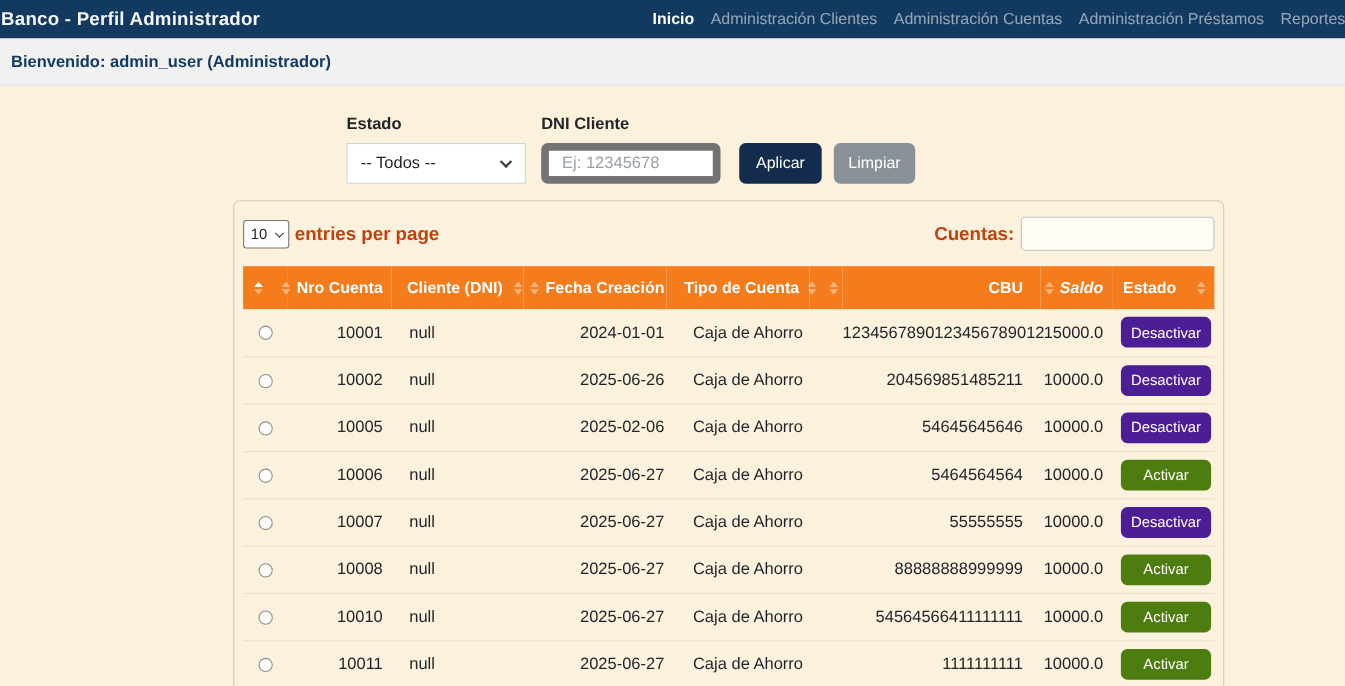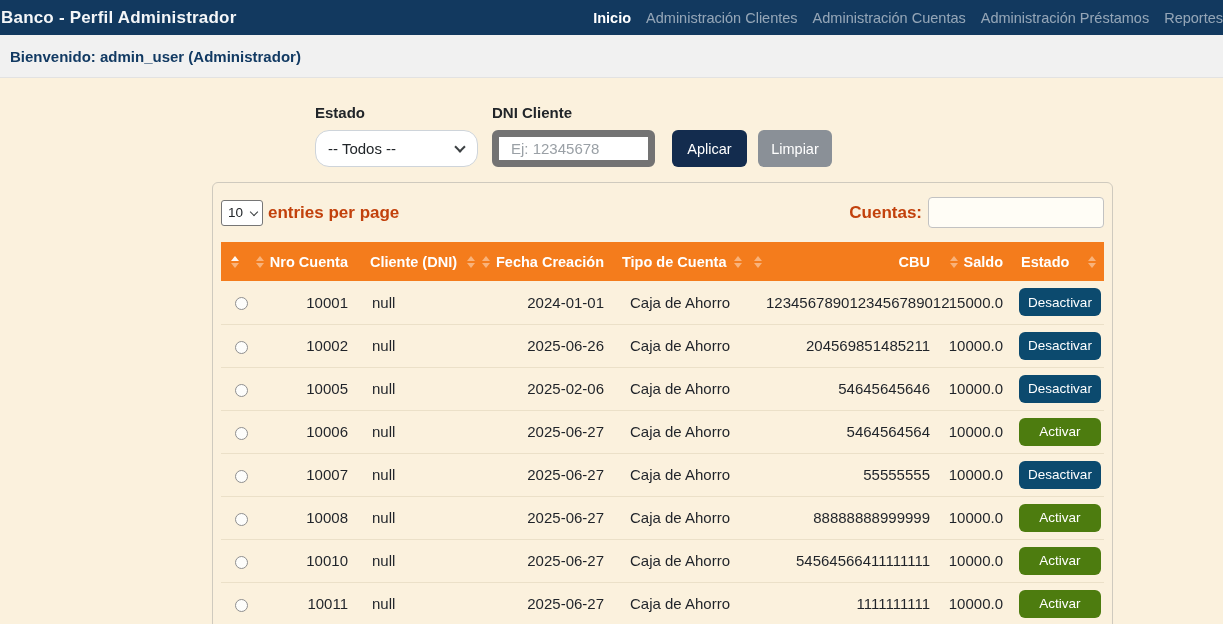--- a/index.html
+++ b/index.html
@@ -31,21 +31,21 @@
   .welcome-bar span { color: #123a63; font-weight: 700; font-size: 15px; }
 
   
   .filters { display: flex; align-items: flex-end; margin: 26px 0 0 315px; }
   .fgroup { display: flex; flex-direction: column; }
   .fgroup + .fgroup { margin-left: 14px; }
   .fgroup label { font-size: 15px; font-weight: 600; color: #212529; margin-bottom: 9px; }
   .select-wrap { position: relative; }
   .select-wrap select {
     appearance: none; -webkit-appearance: none;
-    width: 163px; height: 37px; border: 1px solid #ced4da; border-radius: 14px;
+    width: 163px; height: 37px; border: 1px solid #ced4da; border-radius: 0;
     background: #fff; padding: 0 28px 0 12px; font-size: 15px; color: #212529;
     font-family: inherit;
   }
   .chev {
     position: absolute; right: 14px; top: 13px; width: 8px; height: 8px;
     border-right: 2px solid #3c4043; border-bottom: 2px solid #3c4043;
     transform: rotate(45deg); pointer-events: none;
   }
   .fgroup input {
     width: 163px; height: 37px; border: 7px solid #737373; border-radius: 6px;
@@ -88,21 +88,21 @@
     display: flex; align-items: center; height: 39px;
     color: #fff; font-size: 14.5px; font-weight: 700; white-space: nowrap;
   }
   .h1 { padding-left: 10px; }
   .h2 { justify-content: flex-end; padding-right: 8px; gap: 6px; }
   .h3 { padding-left: 14px; gap: 10px; }
   .h4 { justify-content: flex-end; padding-right: 2px; gap: 6px; }
   .h5 { padding-left: 16px; gap: 8px; }
   .h6 { justify-content: flex-end; padding-right: 4px; }
   .h7 { justify-content: flex-end; padding-right: 16px; }
-  .h8 { justify-content: flex-end; padding-right: 8px; gap: 6px; }
+  .h8 { justify-content: flex-end; padding-right: 8px; gap: 6px; font-style: italic; }
   .h9 { justify-content: space-between; padding: 0 8px 0 10px; }
 
   .sort { display: inline-flex; flex-direction: column; align-items: center; gap: 2px; }
   .sort i { display: block; width: 0; height: 0; border-left: 4px solid transparent; border-right: 4px solid transparent; }
   .sort .up   { border-bottom: 5px solid #fff; opacity: .42; }
   .sort .down { border-top: 5px solid #fff; opacity: .42; }
   .sort.asc .up { opacity: .95; }
 
   tbody td {
     height: 43px; font-size: 15px; color: #1f2329; white-space: nowrap;
@@ -121,21 +121,21 @@
   input[type="radio"] {
     appearance: none; -webkit-appearance: none;
     width: 13px; height: 13px; border: 1px solid #8f8f8f; border-radius: 50%;
     background: #fdfdfb; vertical-align: middle; cursor: pointer;
   }
 
   .row-btn {
     width: 82px; height: 28px; border: none; border-radius: 6px;
     color: #fff; font-size: 13.5px; cursor: pointer; font-family: inherit;
   }
-  .row-btn[data-variant="danger"]  { background: #0c4a6e; }
+  .row-btn[data-variant="danger"]  { background: #4c1d95; }
   .row-btn[data-variant="success"] { background: #4d7c0f; }
 </style>
 </head>
 <body>
 
 <header class="navbar">
   <div class="brand">Banco - Perfil Administrador</div>
   <nav class="nav">
     <a class="nav-link active">Inicio</a>
     <a class="nav-link">Administración Clientes</a>

